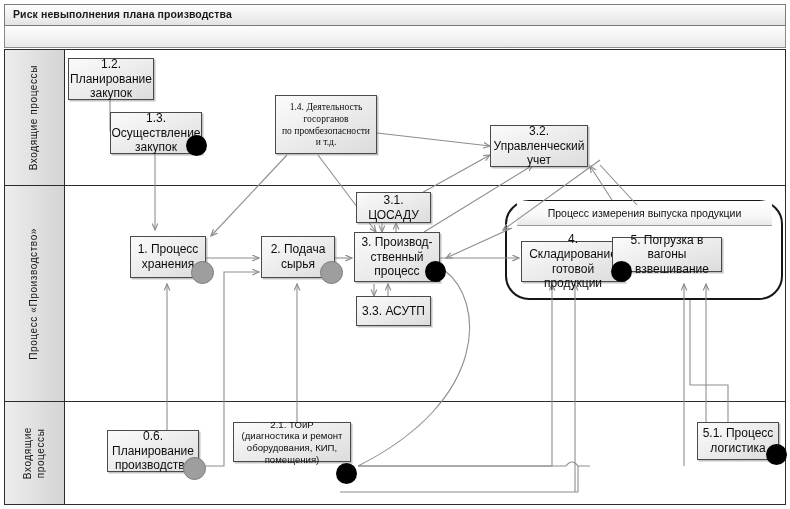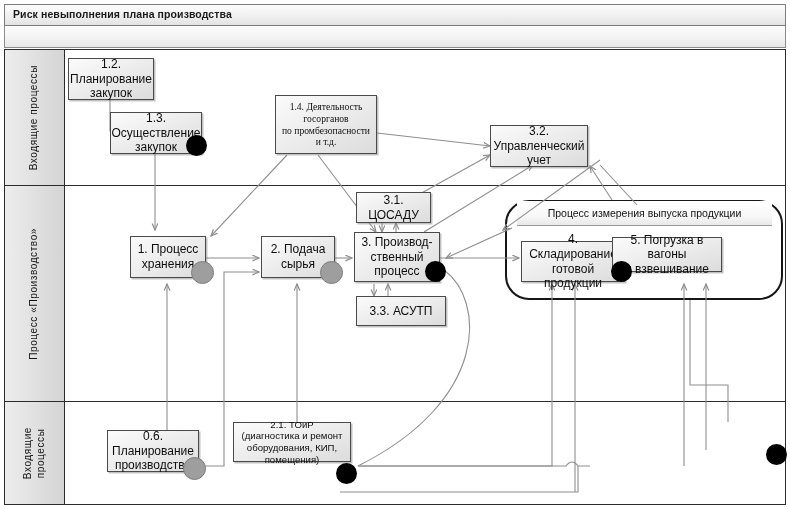--- a/index.html
+++ b/index.html
@@ -267,37 +267,39 @@
   <div class="node" style="left:130px; top:236px; width:76px; height:42px;">1. Процесс
 хранения</div>
 
   <div class="node" style="left:261px; top:236px; width:74px; height:42px;">2. Подача
 сырья</div>
 
   <div class="node" style="left:354px; top:232px; width:86px; height:50px;">3. Производ-
 ственный
 процесс</div>
 
-  <div class="node" style="left:356px; top:296px; width:90px; height:30px;">3.3. АСУТП</div>
+  <div class="node" style="left:356px; top:296px; width:75px; height:30px;">3.3. АСУТП</div>
 
   <div class="node" style="left:521px; top:241px; width:104px; height:41px;">4. Складирование
 готовой продукции</div>
 
   <div class="node" style="left:612px; top:237px; width:110px; height:35px;">5. Погрузка в вагоны
 и взвешивание</div>
 
   <div class="node" style="left:107px; top:430px; width:92px; height:42px;">0.6.
 Планирование
 производства</div>
 
   <div class="node small" style="left:233px; top:422px; width:118px; height:40px;">2.1. ТОиР
 (диагностика и ремонт
 оборудования, КИП,
 помещения)</div>
 
+  <div class="node" style="left:697px; top:422px; width:82px; height:38px;">5.1. Процесс
+логистика</div>
 
   <div class="marker black" style="left:186px; top:135px;"></div>
   <div class="marker grey" style="left:191px; top:261px;"></div>
   <div class="marker grey" style="left:320px; top:261px;"></div>
   <div class="marker black" style="left:425px; top:261px;"></div>
   <div class="marker black" style="left:611px; top:261px;"></div>
   <div class="marker grey" style="left:183px; top:457px;"></div>
   <div class="marker black" style="left:336px; top:463px;"></div>
   <div class="marker black" style="left:766px; top:444px;"></div>
 

